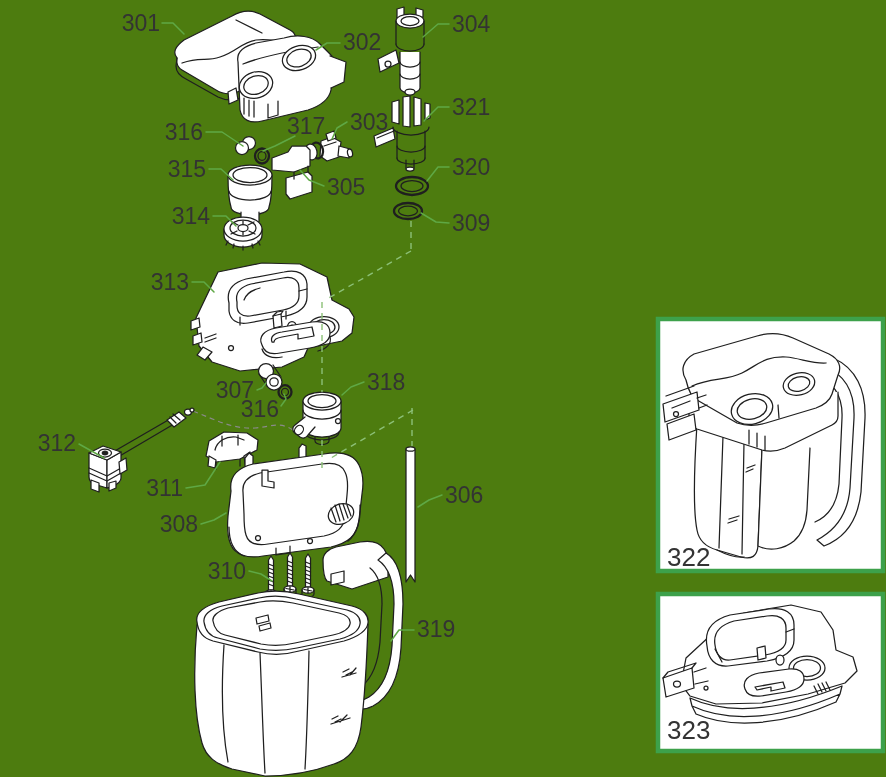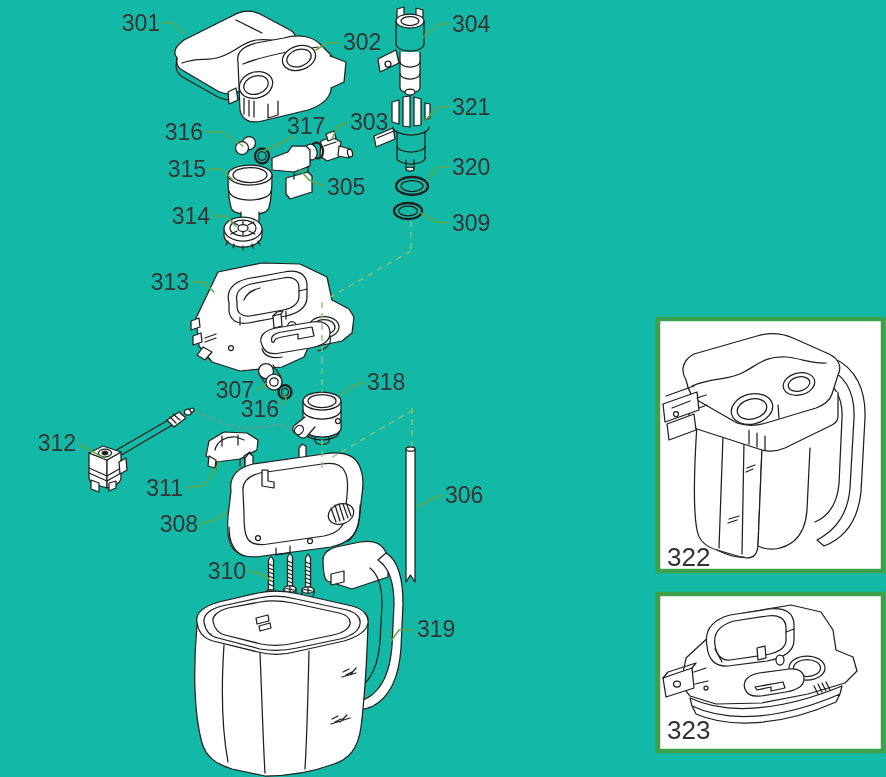--- a/index.html
+++ b/index.html
@@ -1,16 +1,16 @@
 <!DOCTYPE html>
 <html><head>
 <meta charset="utf-8">
 <style>
   html,body{margin:0;padding:0;background:#fff;}
-  .stage{position:relative;width:886px;height:777px;background:#14b8a6;overflow:hidden;
+  .stage{position:relative;width:886px;height:777px;background:#4d7c0f;overflow:hidden;
          font-family:"Liberation Sans",sans-serif;}
   svg{display:block}
   .ln{fill:none;stroke:#1f1f1f;stroke-width:1.25;stroke-linecap:round;stroke-linejoin:round}
   .fw{fill:#ffffff;stroke:#1f1f1f;stroke-width:1.25;stroke-linecap:round;stroke-linejoin:round}
   .dk{fill:#1f1f1f;stroke:#1f1f1f;stroke-width:1}
   .bold{stroke-width:2.3}
   .lead{fill:none;stroke:#5fa845;stroke-width:1.5;stroke-linecap:round;stroke-linejoin:round}
   .axis{fill:none;stroke:#8cc077;stroke-width:1.4;stroke-dasharray:6 5}
   .tax{fill:none;stroke:#8a8a8a;stroke-width:1.2;stroke-dasharray:5 4}
   .plabel{font-family:"Liberation Sans",sans-serif;font-size:23px;fill:#333;}

